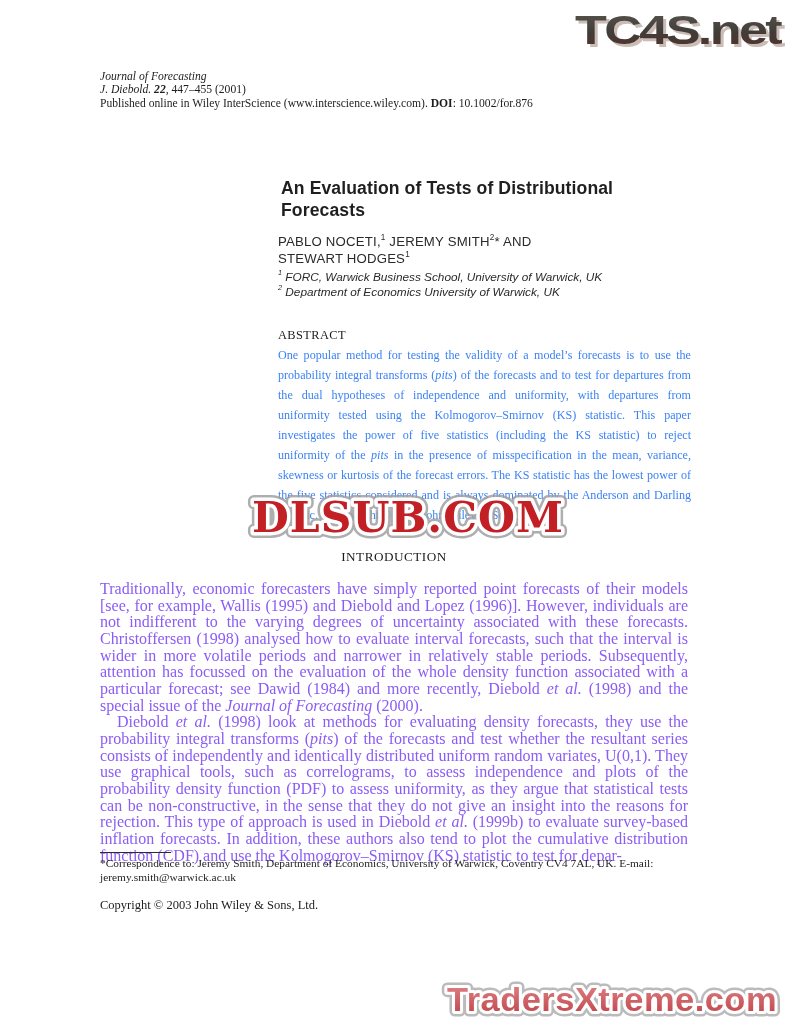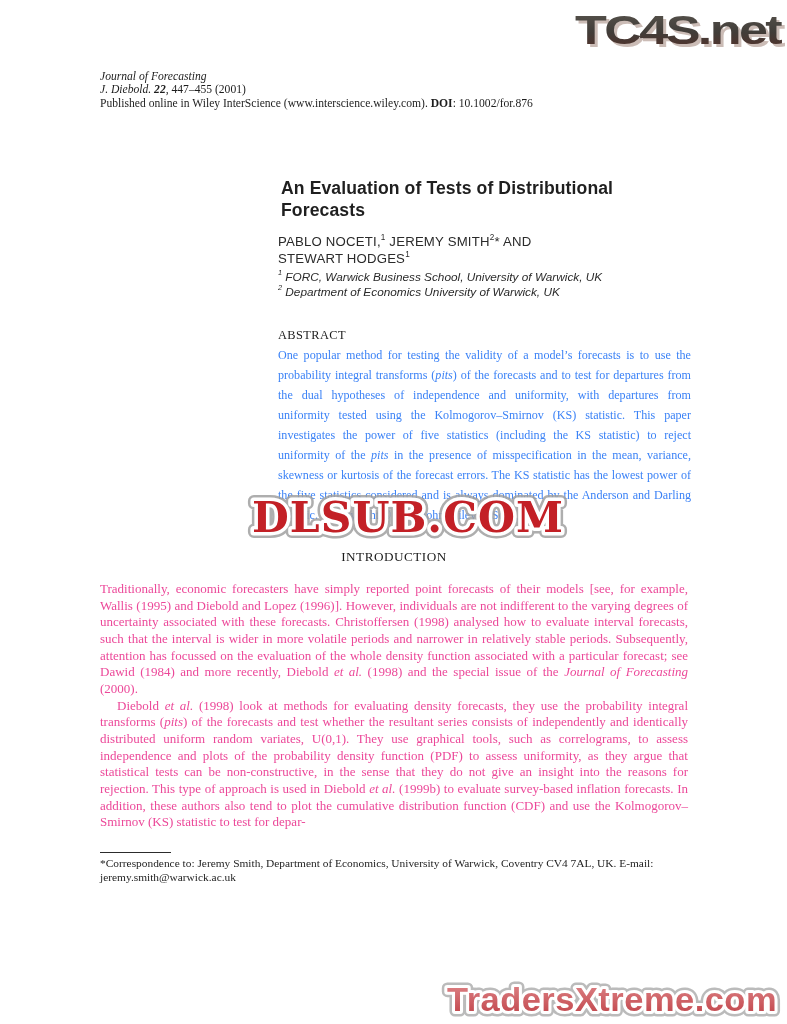--- a/index.html
+++ b/index.html
@@ -25,21 +25,21 @@
   
   .abs-head{position:absolute;left:278px;top:328px;font-size:12.4px;letter-spacing:.4px;color:#1d1d1d;}
   .abs-body{position:absolute;left:278px;top:345px;width:413px;
             font-size:12.1px;line-height:20px;text-align:justify;color:#3b82f6;}
   .keywords{position:absolute;left:289px;top:483px;width:400px;font-size:12.2px;color:#1d1d1d;}
 
   
   .intro-head{position:absolute;left:100px;top:549px;width:588px;text-align:center;
               font-size:13.2px;letter-spacing:.5px;color:#1b1b1b;}
   .bodytext{position:absolute;left:100px;top:581px;width:588px;
-            font-size:13px;line-height:16.65px;text-align:justify;color:#ec4899;}
+            font-size:16px;line-height:16.65px;text-align:justify;color:#8b5cf6;}
   .bodytext p{margin:0;}
   .bodytext p.indent{text-indent:17px;}
   .it{font-style:italic;}
 
   
   .fnrule{position:absolute;left:100px;top:852px;width:71px;border-top:1.4px solid #2c2c2c;}
   .footnote{position:absolute;left:100px;top:857px;width:588px;
             font-size:11.4px;line-height:13.7px;color:#1d1d1d;}
   .copyright{position:absolute;left:100px;top:898px;font-size:12.5px;color:#1d1d1d;}
 
@@ -98,20 +98,21 @@
 
   <div class="intro-head">INTRODUCTION</div>
   <div class="bodytext">
     <p><span>Traditionally, economic forecasters have simply reported point forecasts of their models [see, for example, Wallis (1995) and Diebold and Lopez (1996)]. However, individuals are not indifferent to the varying degrees of uncertainty associated with these forecasts. Christoffersen (1998) analysed how to evaluate interval forecasts, such that the interval is wider in more volatile periods and narrower in relatively stable periods. Subsequently, attention has focussed on the evaluation of the whole density function associated with a particular forecast; see Dawid (1984) and more recently, Diebold </span><span class="it">et al.</span><span> (1998) and the special issue of the </span><span class="it">Journal of Forecasting</span><span> (2000).</span></p>
     <p class="indent"><span>Diebold </span><span class="it">et al.</span><span> (1998) look at methods for evaluating density forecasts, they use the probability integral transforms (</span><span class="it">pits</span><span>) of the forecasts and test whether the resultant series consists of independently and identically distributed uniform random variates, U(0,1). They use graphical tools, such as correlograms, to assess independence and plots of the probability density function (PDF) to assess uniformity, as they argue that statistical tests can be non-constructive, in the sense that they do not give an insight into the reasons for rejection. This type of approach is used in Diebold </span><span class="it">et al.</span><span> (1999b) to evaluate survey-based inflation forecasts. In addition, these authors also tend to plot the cumulative distribution function (CDF) and use the Kolmogorov–Smirnov (KS) statistic to test for depar-</span></p>
   </div>
 
   <div class="fnrule"></div>
   <div class="footnote">*Correspondence to: Jeremy Smith, Department of Economics, University of Warwick, Coventry CV4 7AL, UK. E-mail: jeremy.smith@warwick.ac.uk</div>
 
+  <div class="copyright">Copyright © 2003 John Wiley &amp; Sons, Ltd.</div>
 
   <svg class="wm wm-bot" width="348" height="52">
     <defs>
       <linearGradient id="gBot" x1="0" y1="0" x2="0" y2="1">
         <stop offset="0%" stop-color="#e0898c"></stop>
         <stop offset="100%" stop-color="#bf4046"></stop>
       </linearGradient>
     </defs>
     <text class="traders-text" x="174" y="39" text-anchor="middle" font-size="34" fill="none" stroke="#ababab" stroke-width="11" stroke-linejoin="round" opacity="0.8" textLength="330" lengthAdjust="spacingAndGlyphs">TradersXtreme.com</text>
     <text class="traders-text" x="174" y="39" text-anchor="middle" font-size="34" fill="none" stroke="#ffffff" stroke-width="6" stroke-linejoin="round" textLength="330" lengthAdjust="spacingAndGlyphs">TradersXtreme.com</text>

